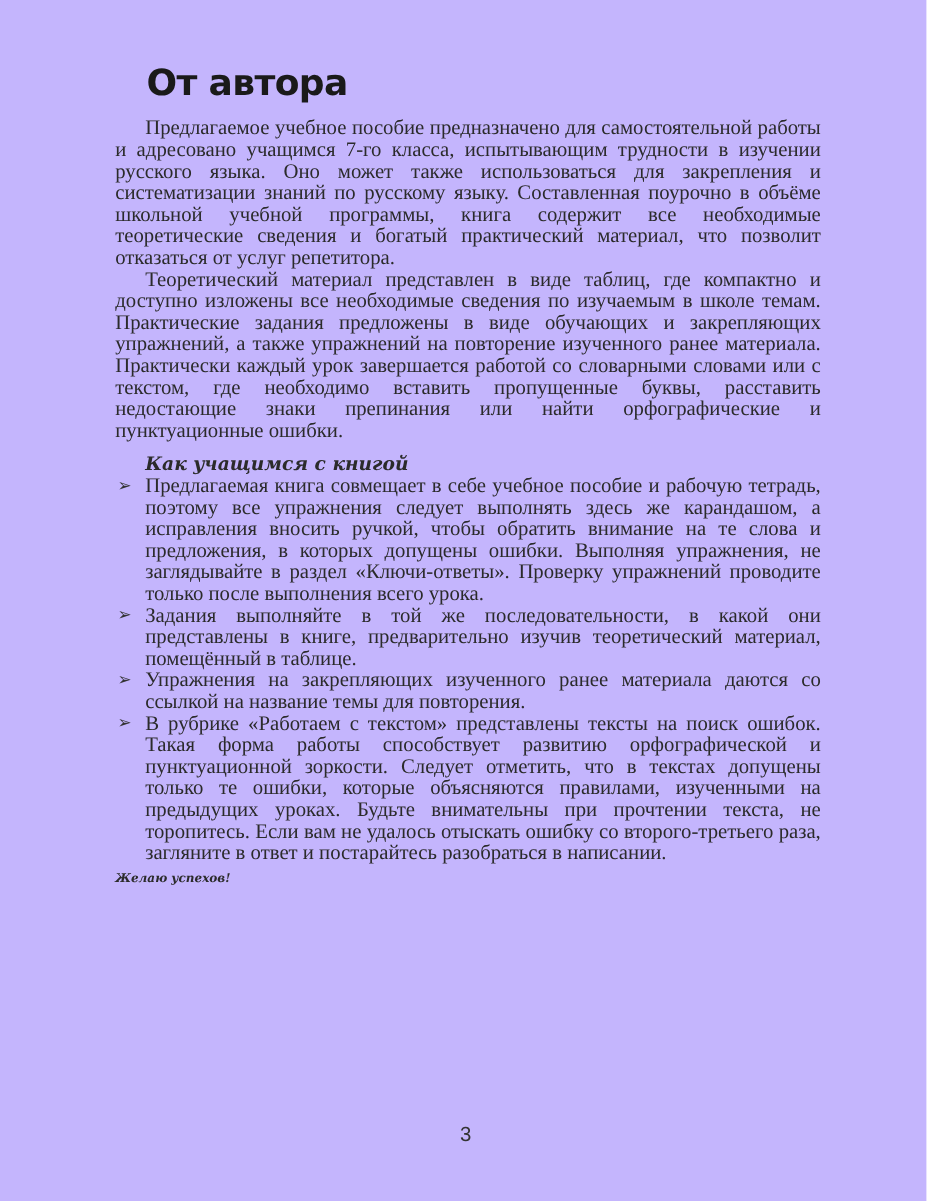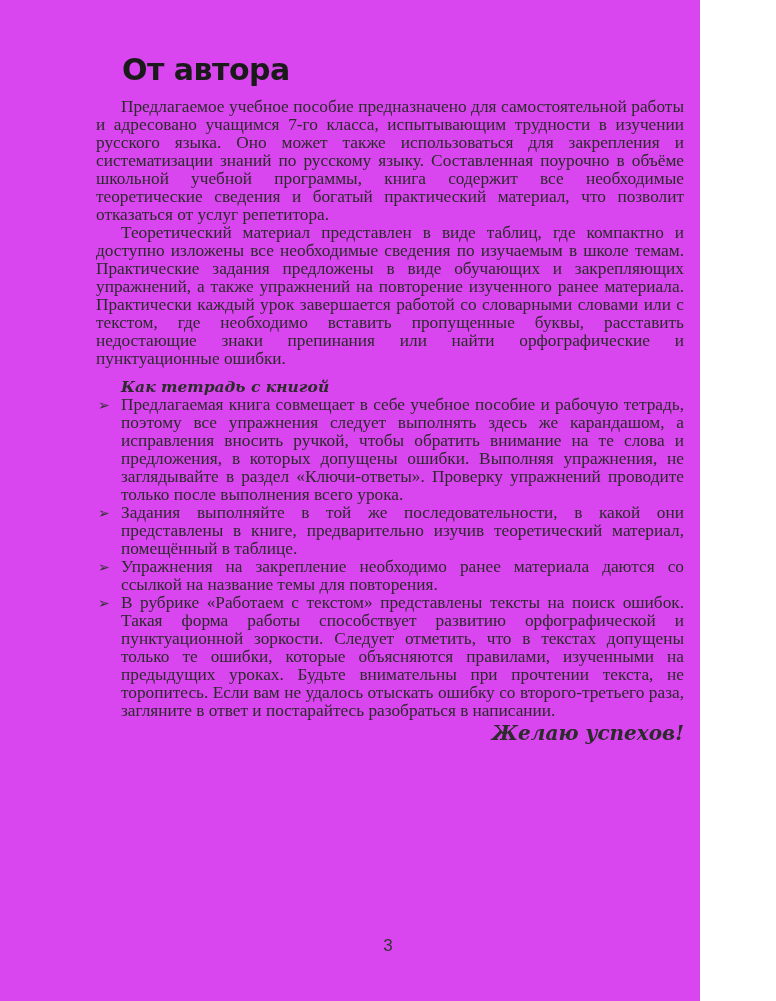--- a/index.html
+++ b/index.html
@@ -1,17 +1,17 @@
 <!DOCTYPE html>
 <html><head>
   <meta charset="utf-8">
   <style>
     html, body { margin: 0; padding: 0; background: #ffffff; }
     body { width: 776px; height: 1001px; position: relative; overflow: hidden; }
-    .page { position: absolute; left: 0; top: 0; width: 700px; height: 1001px; background: #d946ef; }
+    .page { position: absolute; left: 0; top: 0; width: 772px; height: 1001px; background: #c4b5fd; }
     .title {
       position: absolute; left: 122px; top: 52px;
       font-family: "DejaVu Sans", sans-serif; font-weight: bold;
       font-size: 30px; color: #1a1a1a; letter-spacing: -0.5px; margin: 0;
     }
     .content {
       position: absolute; left: 96px; top: 98px; width: 588px;
       font-family: "Liberation Serif", serif; font-size: 17.3px; line-height: 18px;
       color: #2b2b2b;
     }
@@ -20,52 +20,52 @@
       margin: 10px 0 0 0; padding-left: 25px;
       font-family: "DejaVu Serif", serif; font-style: italic; font-weight: bold; font-size: 15.5px;
     }
     ul.bullets { list-style: none; margin: 0; padding: 0; }
     ul.bullets li { position: relative; padding-left: 25px; text-align: justify; }
     ul.bullets li .arrow {
       position: absolute; left: 2px; top: 0; font-size: 14px; color: #333;
       font-family: "DejaVu Sans", sans-serif;
     }
     .signoff {
-      text-align: right; margin-top: 4px;
-      font-family: "DejaVu Serif", serif; font-style: italic; font-weight: bold; font-size: 20px;
+      margin-top: 4px;
+      font-family: "DejaVu Serif", serif; font-style: italic; font-weight: bold; font-size: 10px;
     }
     .page-number {
       position: absolute; left: 0; width: 776px; top: 936px; text-align: center;
       font-family: "Liberation Sans", sans-serif; font-size: 17px; color: #333;
     }
   </style>
 </head>
 <body>
 
 <div class="page">
   <h1 class="title">От автора</h1>
 
   <div class="content">
     <p>Предлагаемое учебное пособие предназначено для самостоятель­ной работы и адресовано учащимся 7-го класса, испытывающим трудности в изучении русского языка. Оно может также использо­ваться для закрепления и систематизации знаний по русскому язы­ку. Составленная поурочно в объёме школьной учебной программы, книга содержит все необходимые теоретические сведения и богатый практический материал, что позволит отказаться от услуг репетитора.</p>
     <p>Теоретический материал представлен в виде таблиц, где компакт­но и доступно изложены все необходимые сведения по изучаемым в школе темам. Практические задания предложены в виде обучающих и закрепляющих упражнений, а также упражнений на повторение изученного ранее материала. Практически каждый урок завершается работой со словарными словами или с текстом, где необходимо вста­вить пропущенные буквы, расставить недостающие знаки препинания или найти орфографические и пунктуационные ошибки.</p>
 
-    <div class="subhead">Как тетрадь с книгой</div>
+    <div class="subhead">Как учащимся с книгой</div>
 
     <ul class="bullets">
       <li>
         <span class="arrow">➢</span>
         <span>Предлагаемая книга совмещает в себе учебное пособие и рабочую тетрадь, поэтому все упражнения следует выполнять здесь же карандашом, а исправления вносить ручкой, чтобы обратить вни­мание на те слова и предложения, в которых допущены ошибки. Выполняя упражнения, не заглядывайте в раздел «Ключи-отве­ты». Проверку упражнений проводите только после выполнения всего урока.</span>
       </li>
       <li>
         <span class="arrow">➢</span>
         <span>Задания выполняйте в той же последовательности, в какой они представлены в книге, предварительно изучив теоретический ма­териал, помещённый в таблице.</span>
       </li>
       <li>
         <span class="arrow">➢</span>
-        <span>Упражнения на закрепление необходимо ранее материала даются со ссылкой на название темы для повторения.</span>
+        <span>Упражнения на закрепляющих изученного ранее материала даются со ссылкой на название темы для повторения.</span>
       </li>
       <li>
         <span class="arrow">➢</span>
         <span>В рубрике «Работаем с текстом» представлены тексты на поиск ошибок. Такая форма работы способствует развитию орфографиче­ской и пунктуационной зоркости. Следует отметить, что в текстах допущены только те ошибки, которые объясняются правилами, изученными на предыдущих уроках. Будьте внимательны при прочтении текста, не торопитесь. Если вам не удалось отыскать ошибку со второго-третьего раза, загляните в ответ и постарайтесь разобраться в написании.</span>
       </li>
     </ul>
 
     <div class="signoff">Желаю успехов!</div>
   </div>
 

